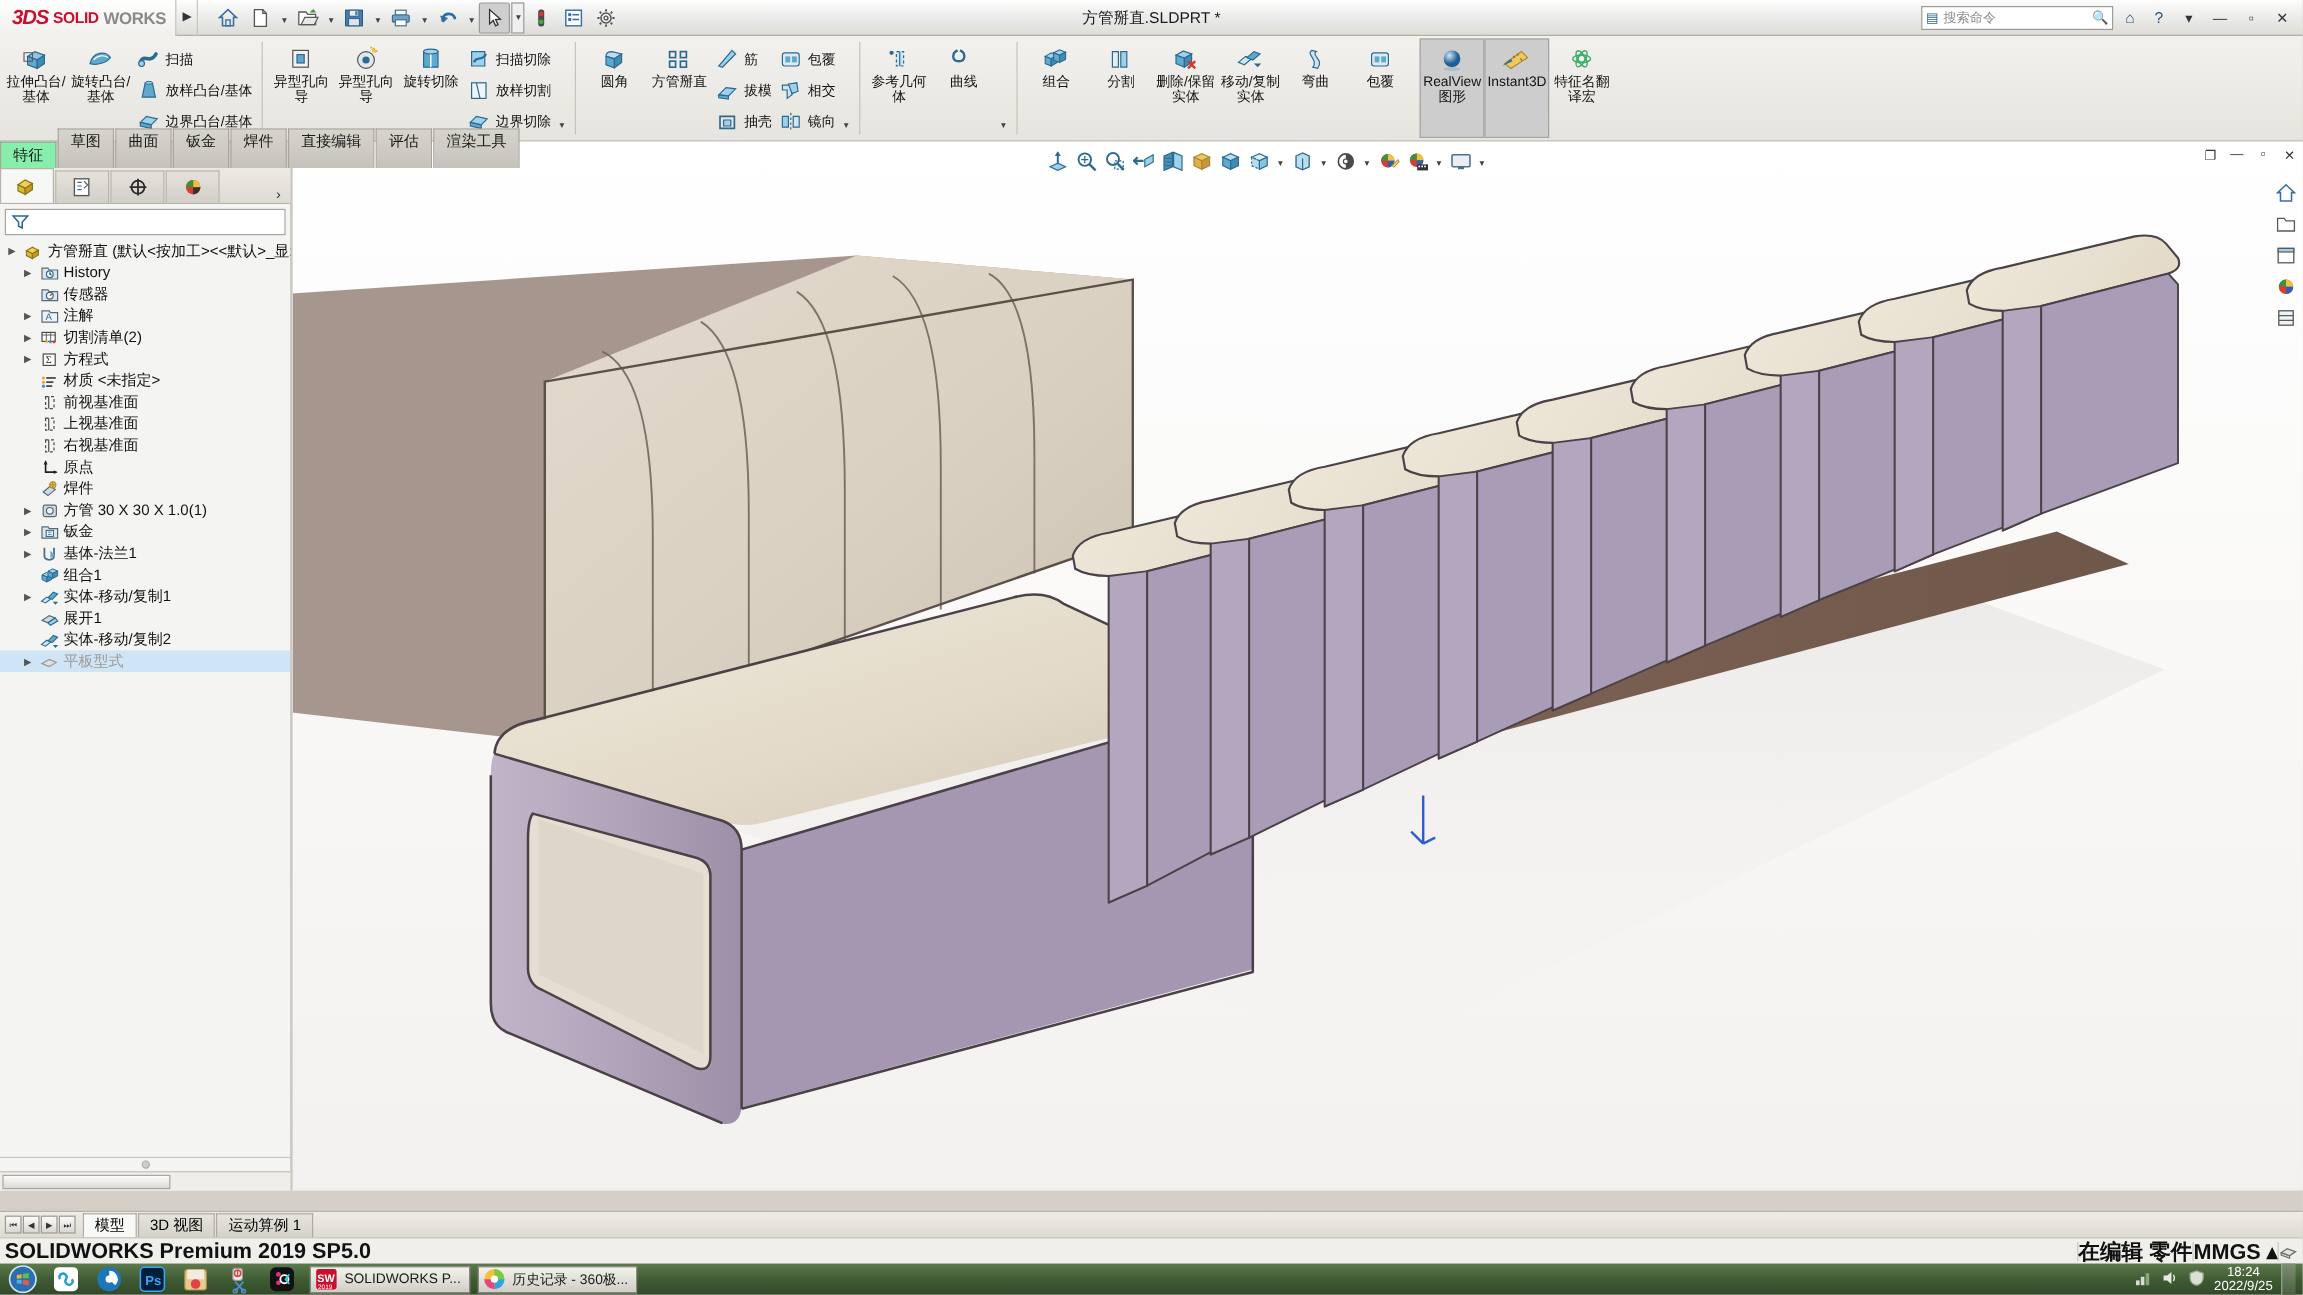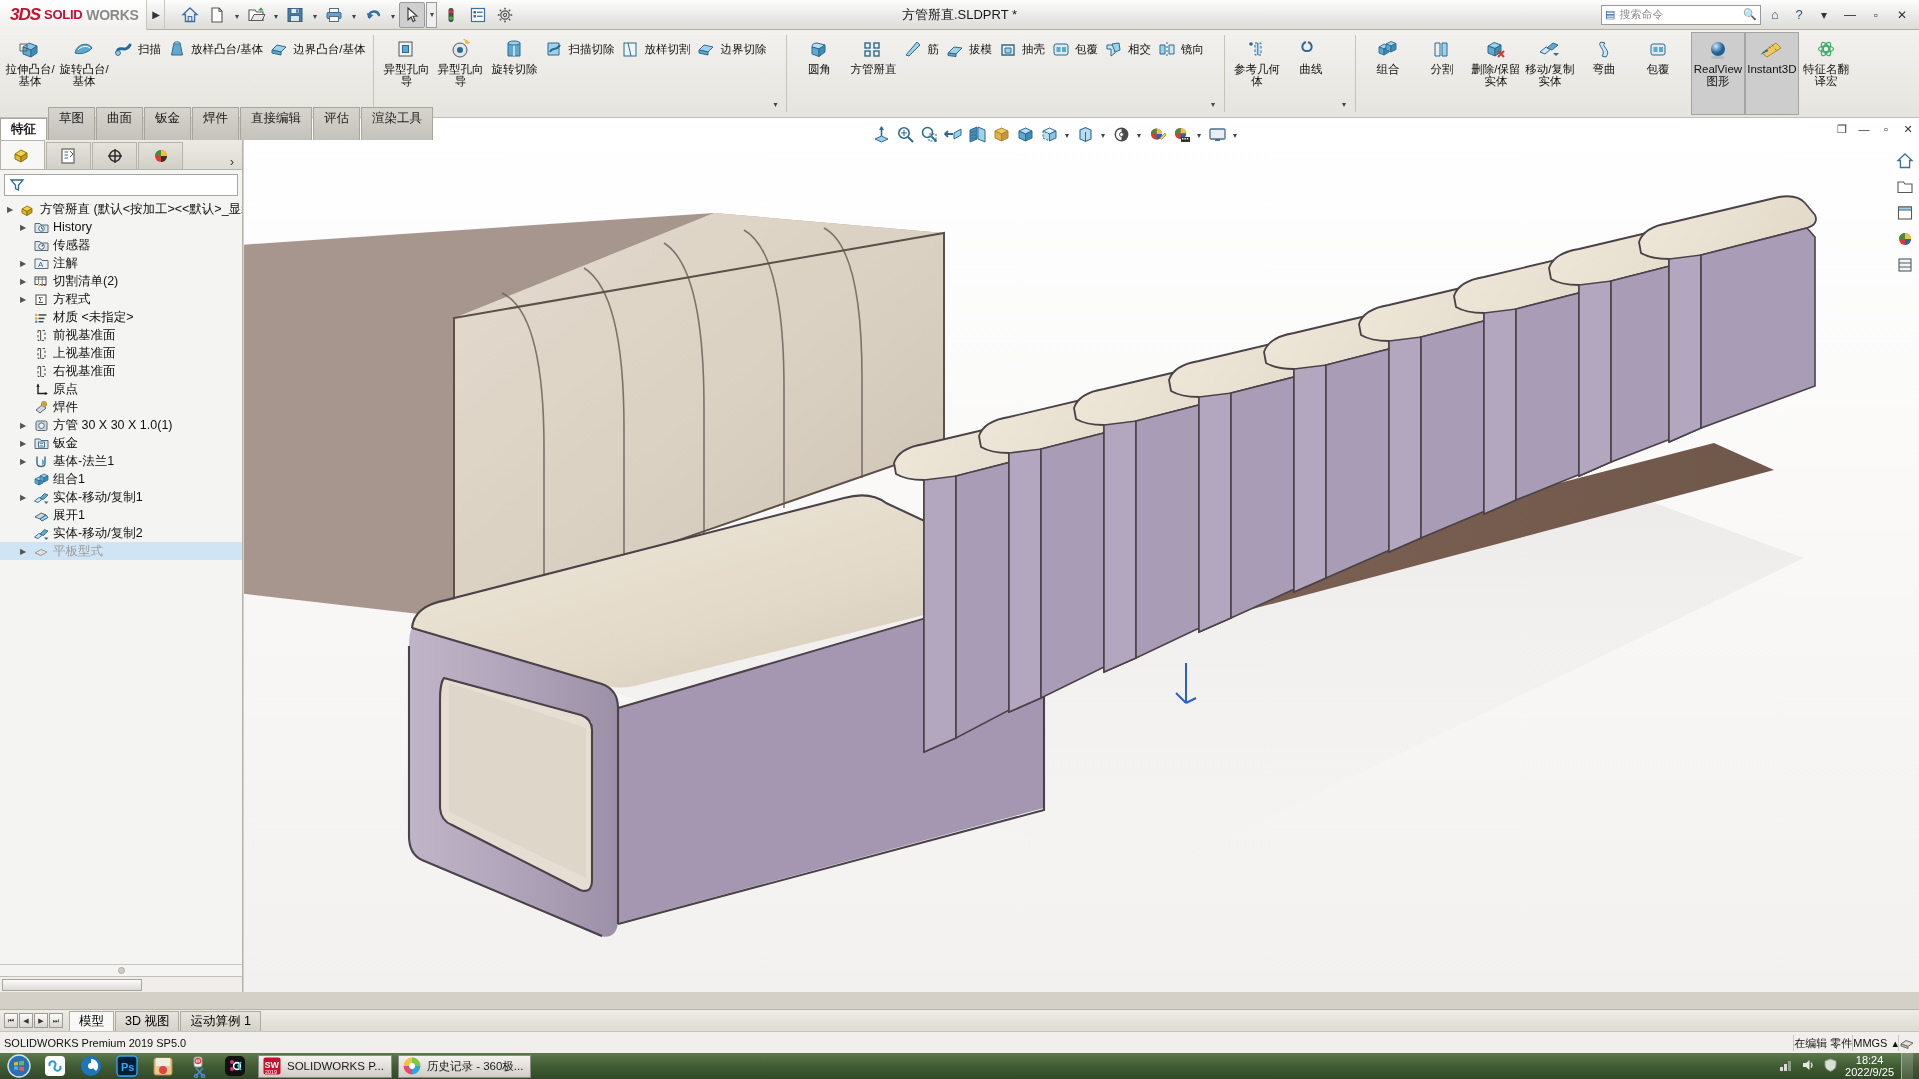--- a/index.html
+++ b/index.html
@@ -66,39 +66,39 @@
   .rgroup { display: flex; align-items: stretch; padding: 2px 3px; }
   .rsep { width: 1px; background: #c6c3bb; margin: 5px 2px; }
   .rbig {
     width: 54px; display: flex; flex-direction: column; align-items: center;
     justify-content: flex-start; padding-top: 6px; gap: 2px;
     text-align: center; line-height: 12px; font-size: 11.5px; color: #111;
     border: 1px solid transparent;
   }
   .rbig.sel { background: #cdcdcd; border: 1px solid #a4a4a4; }
   .rbig .lbl { display: block; }
-  .rstack { display: flex; flex-direction: row; justify-content: flex-start; padding-top: 4px; }
+  .rstack { display: flex; flex-direction: column; justify-content: flex-start; padding-top: 4px; }
   .rrow { display: flex; align-items: center; gap: 4px; height: 26px; padding: 0 3px; font-size: 11.5px; color: #111; white-space: nowrap;}
   .rcaretcol { display:flex; flex-direction:column; justify-content:flex-end; padding-bottom:4px; width: 12px; color:#444; font-size:8px; text-align:center;}
 
   
   .ic { display:inline-block; position:relative; flex: 0 0 auto; }
   .ic svg { display:block; }
 
   
   .cmdtabs {
     position: absolute; left: 0; top: 118px; height: 22px; width: 480px;
     display: flex; align-items: flex-end; gap: 0px; z-index: 6;
   }
   .cmdtab {
     height: 33px; line-height: 20px; padding: 0 10px; font-size: 12.5px;
     background: linear-gradient(#d6d4cd, #c4c2ba); border: 1px solid #a8a59d;
     border-bottom: none; color: #1a1a1a; margin-right: 1px;
   }
-  .cmdtab.active { background: #ffffff; height: 22px; line-height: 21px; border-color: #a8a59d; font-weight: bold; }
+  .cmdtab.active { background: #86efac; height: 22px; line-height: 21px; border-color: #a8a59d; font-weight: normal; }
 
   
   .leftpanel {
     position: absolute; left: 0; top: 140px; width: 243px; height: 852px;
     background: #f4f4f2; border-right: 1px solid #b6b3ab;
     display: flex; flex-direction: column;
   }
   .fmtabs {
     height: 30px; display: flex; align-items: flex-end;
     background: linear-gradient(#eceae4, #dedbd3); border-bottom: 1px solid #b6b3ab;
@@ -160,21 +160,21 @@
   }
   .navbtn { width:14px; height:15px; border:1px solid #9d9a93; background:linear-gradient(#fbfbfa,#d9d6cf); display:flex; align-items:center; justify-content:center; font-size:7px; color:#333; margin-right:1px;}
   .btab {
     height: 20px; line-height: 19px; padding: 0 9px; font-size: 12.5px;
     border: 1px solid #adaaa2; border-bottom: none; background: linear-gradient(#e6e4dd,#d4d1c9); margin-right: 1px;
   }
   .btab.active { background: #f8f8f6; }
   .statusbar {
     position: absolute; left: 0; top: 1031px; width: 1919px; height: 22px;
     background: #f0efeb; border-top: 1px solid #c6c3bb;
-    display: flex; align-items: center; padding: 0 4px; font-size: 11px; color:#111;
+    display: flex; align-items: center; padding: 0 4px; font-size: 18px; color:#111;font-weight:bold;
   }
   .st-right { margin-left: auto; display:flex; align-items:center; gap:0; }
   .st-cell { padding: 0 0; border-left: 1px solid #cac7bf; height:16px; line-height:16px; display:flex; align-items:center; gap:5px;}
 
   
   .taskbar {
     position: absolute; left: 0; top: 1053px; width: 1919px; height: 26px;
     background: linear-gradient(#5d7a4e, #3f5c33 50%, #33492a);
     display: flex; align-items: center; padding-left: 2px; gap: 2px;
   }

